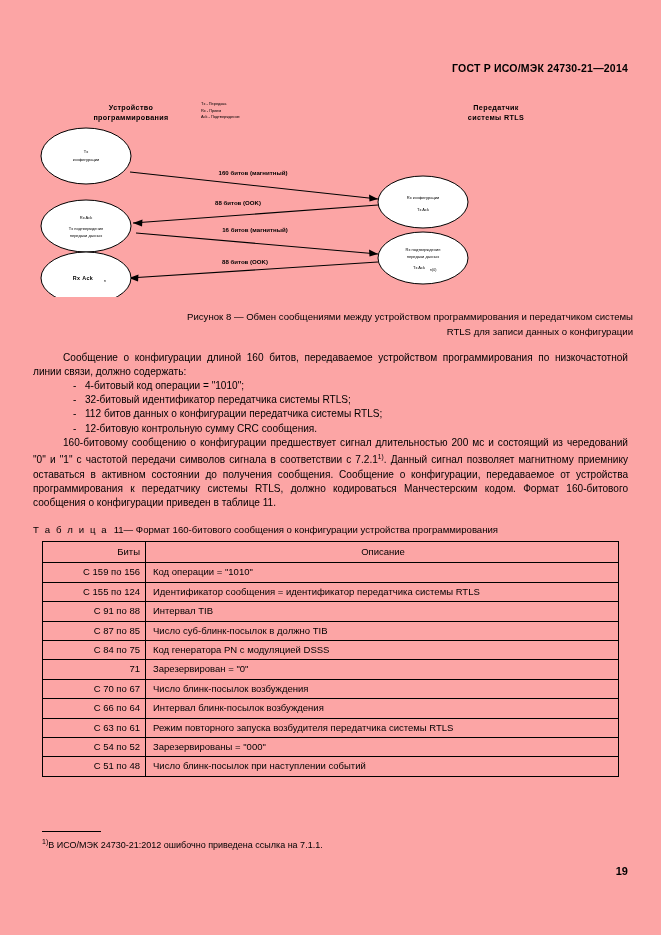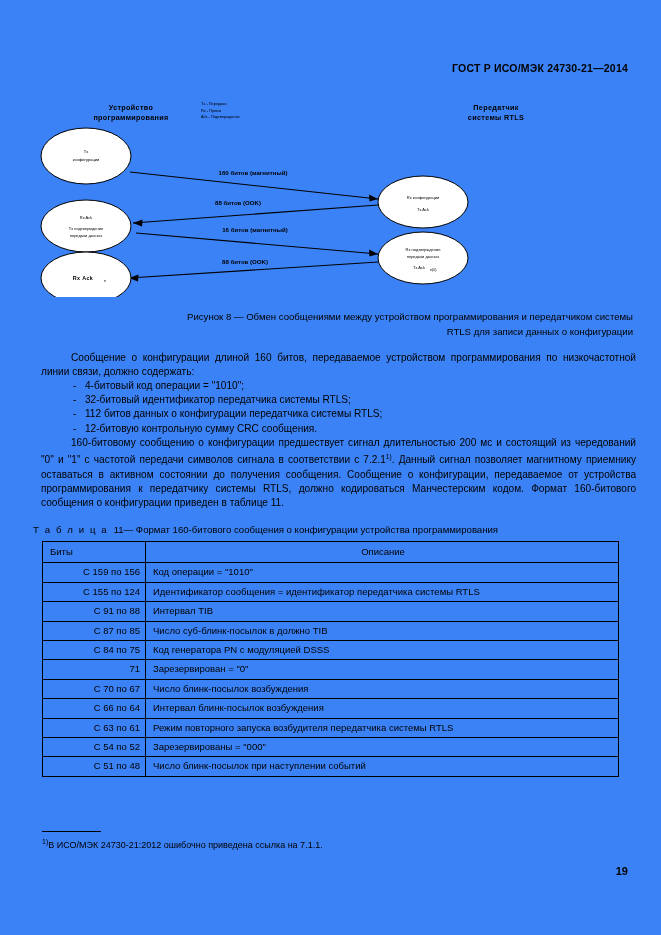--- a/index.html
+++ b/index.html
@@ -13,21 +13,21 @@
     position: relative;
     font-family: "Liberation Sans", sans-serif;
     color: #000000;
     overflow: hidden;
   }
   .page {
     position: absolute;
     left: 0; top: 0;
     width: 661px;
     height: 935px;
-    background: #3b82f6;
+    background: #fca5a5;
   }
 
   
   .doc-header {
     position: absolute;
     right: 33px;
     top: 62px;
     font-size: 10.5px;
     font-weight: bold;
     letter-spacing: 0.2px;
@@ -57,21 +57,21 @@
   
   .body-block {
     position: absolute;
     left: 33px;
     width: 595px;
     font-size: 10.1px;
     line-height: 14.1px;
     text-align: justify;
   }
   #para-1 { top: 351px; }
-  .para-indent { text-indent: 30px; margin-left: 8px; }
+  .para-indent { text-indent: 30px; }
 
   .bullet-list {
     position: absolute;
     left: 33px;
     top: 379px;
     width: 595px;
     font-size: 10.1px;
     line-height: 14.2px;
   }
   .bullet-row {
@@ -107,21 +107,21 @@
     table-layout: fixed;
   }
   table.fmt th, table.fmt td {
     border: 1px solid #000000;
     padding: 3px 5px 3px 7px;
     vertical-align: middle;
     line-height: 12.4px;
   }
   table.fmt th {
     font-weight: normal;
-    text-align: left;
+    text-align: right;
     padding-top: 4px;
     padding-bottom: 4px;
   }
   table.fmt col.c-bits { width: 103px; }
   table.fmt td.bits {
     text-align: right;
     padding-left: 5px;
   }
   table.fmt td.desc {
     text-align: justify;

